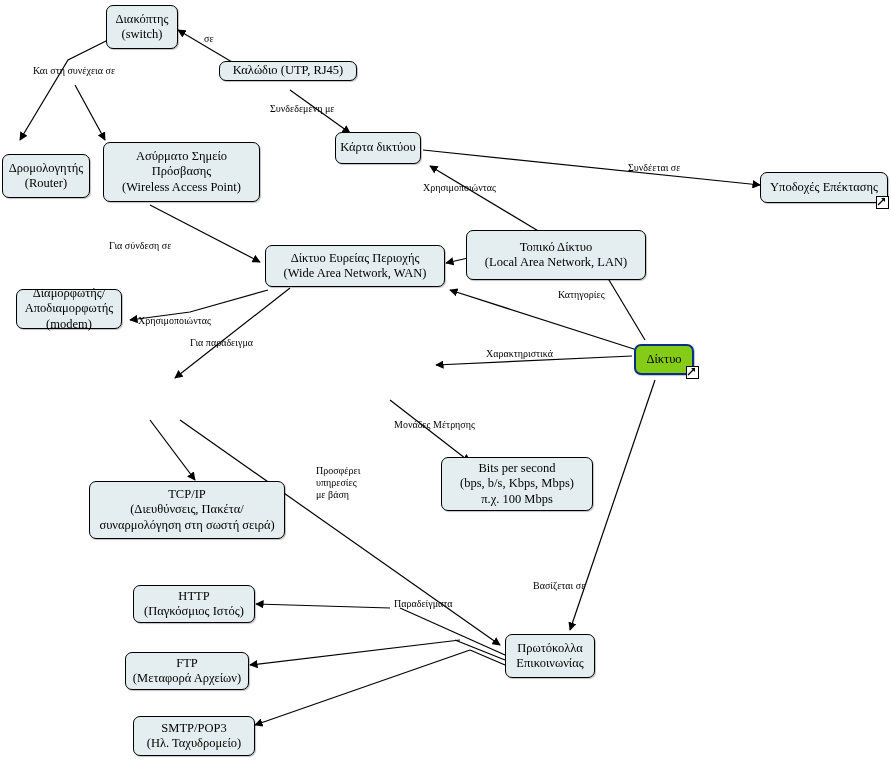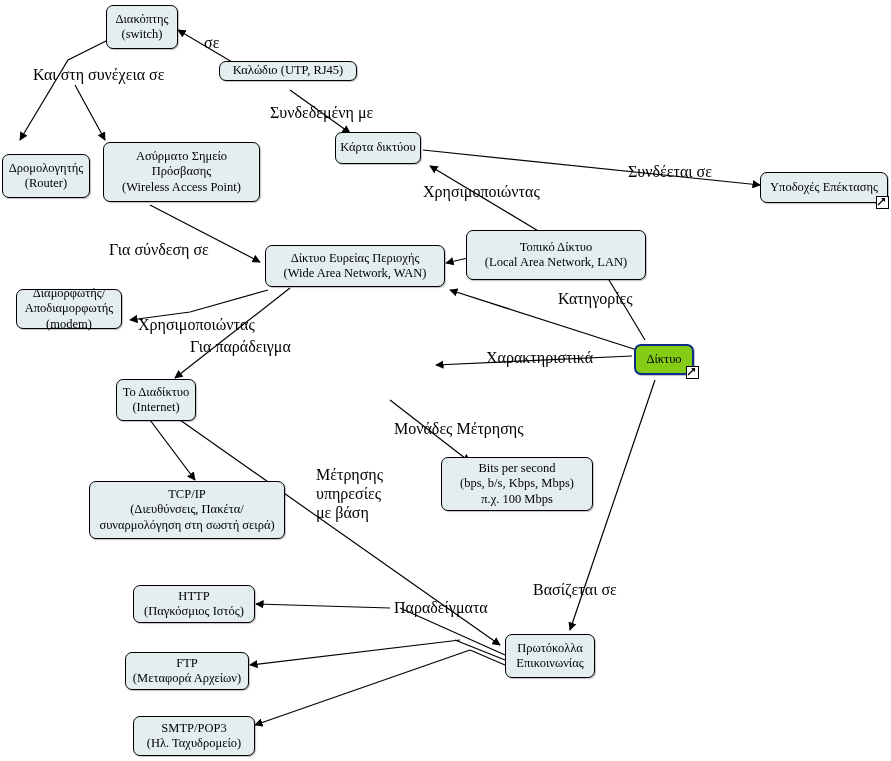--- a/index.html
+++ b/index.html
@@ -40,21 +40,21 @@
     box-shadow: 1px 1px 1px rgba(0,0,0,0.25);
   }
   .node.highlight {
     background: #84cc16;
     border: 2px solid #0a2e8a;
     font-weight: normal;
   }
   .node .txt { white-space: pre-line; }
   .edge-label {
     position: absolute;
-    font-size: 16px;
+    font-size: 10px;
     color: #000000;
     white-space: pre-line;
     line-height: 1.2;
     text-align: left;
   }
   .marker {
     position: absolute;
     width: 11px;
     height: 11px;
     border: 1px solid #000000;
@@ -178,24 +178,20 @@
     <span class="txt">Δίκτυο</span>
   </div>
   <div class="marker" style="left:686px; top:366px;">
     <svg width="9" height="9" viewBox="0 0 9 9">
       <path d="M1 8 L7 2" stroke="#000" stroke-width="1.2" fill="none"></path>
       <path d="M8 1 L8 5 L4 1 z" fill="#000"></path>
     </svg>
   </div>
 
 
-  <div class="node" style="left:116px; top:379px; width:80px; height:42px;">
-    <span class="txt">Το Διαδίκτυο
-(Internet)</span>
-  </div>
 
   <div class="node" style="left:441px; top:457px; width:152px; height:54px;">
     <span class="txt">Bits per second
 (bps, b/s, Kbps, Mbps)
 π.χ. 100 Mbps</span>
   </div>
 
   <div class="node" style="left:89px; top:481px; width:196px; height:58px;">
     <span class="txt">TCP/IP
 (Διευθύνσεις, Πακέτα/
@@ -226,19 +222,19 @@
   <div class="edge-label" style="left:33px; top:65px;">Και στη συνέχεια σε</div>
   <div class="edge-label" style="left:270px; top:103px;">Συνδεδεμένη με</div>
   <div class="edge-label" style="left:628px; top:162px;">Συνδέεται σε</div>
   <div class="edge-label" style="left:423px; top:182px;">Χρησιμοποιώντας</div>
   <div class="edge-label" style="left:109px; top:240px;">Για σύνδεση σε</div>
   <div class="edge-label" style="left:558px; top:289px;">Κατηγορίες</div>
   <div class="edge-label" style="left:138px; top:315px;">Χρησιμοποιώντας</div>
   <div class="edge-label" style="left:190px; top:337px;">Για παράδειγμα</div>
   <div class="edge-label" style="left:486px; top:348px;">Χαρακτηριστικά</div>
   <div class="edge-label" style="left:394px; top:419px;">Μονάδες Μέτρησης</div>
-  <div class="edge-label" style="left:316px; top:465px; text-align:left;">Μέτρησης
+  <div class="edge-label" style="left:316px; top:465px; text-align:left;">Προσφέρει
 υπηρεσίες
 με βάση</div>
   <div class="edge-label" style="left:394px; top:598px;">Παραδείγματα</div>
   <div class="edge-label" style="left:533px; top:580px;">Βασίζεται σε</div>
 
 </div>
 
 </body></html>

